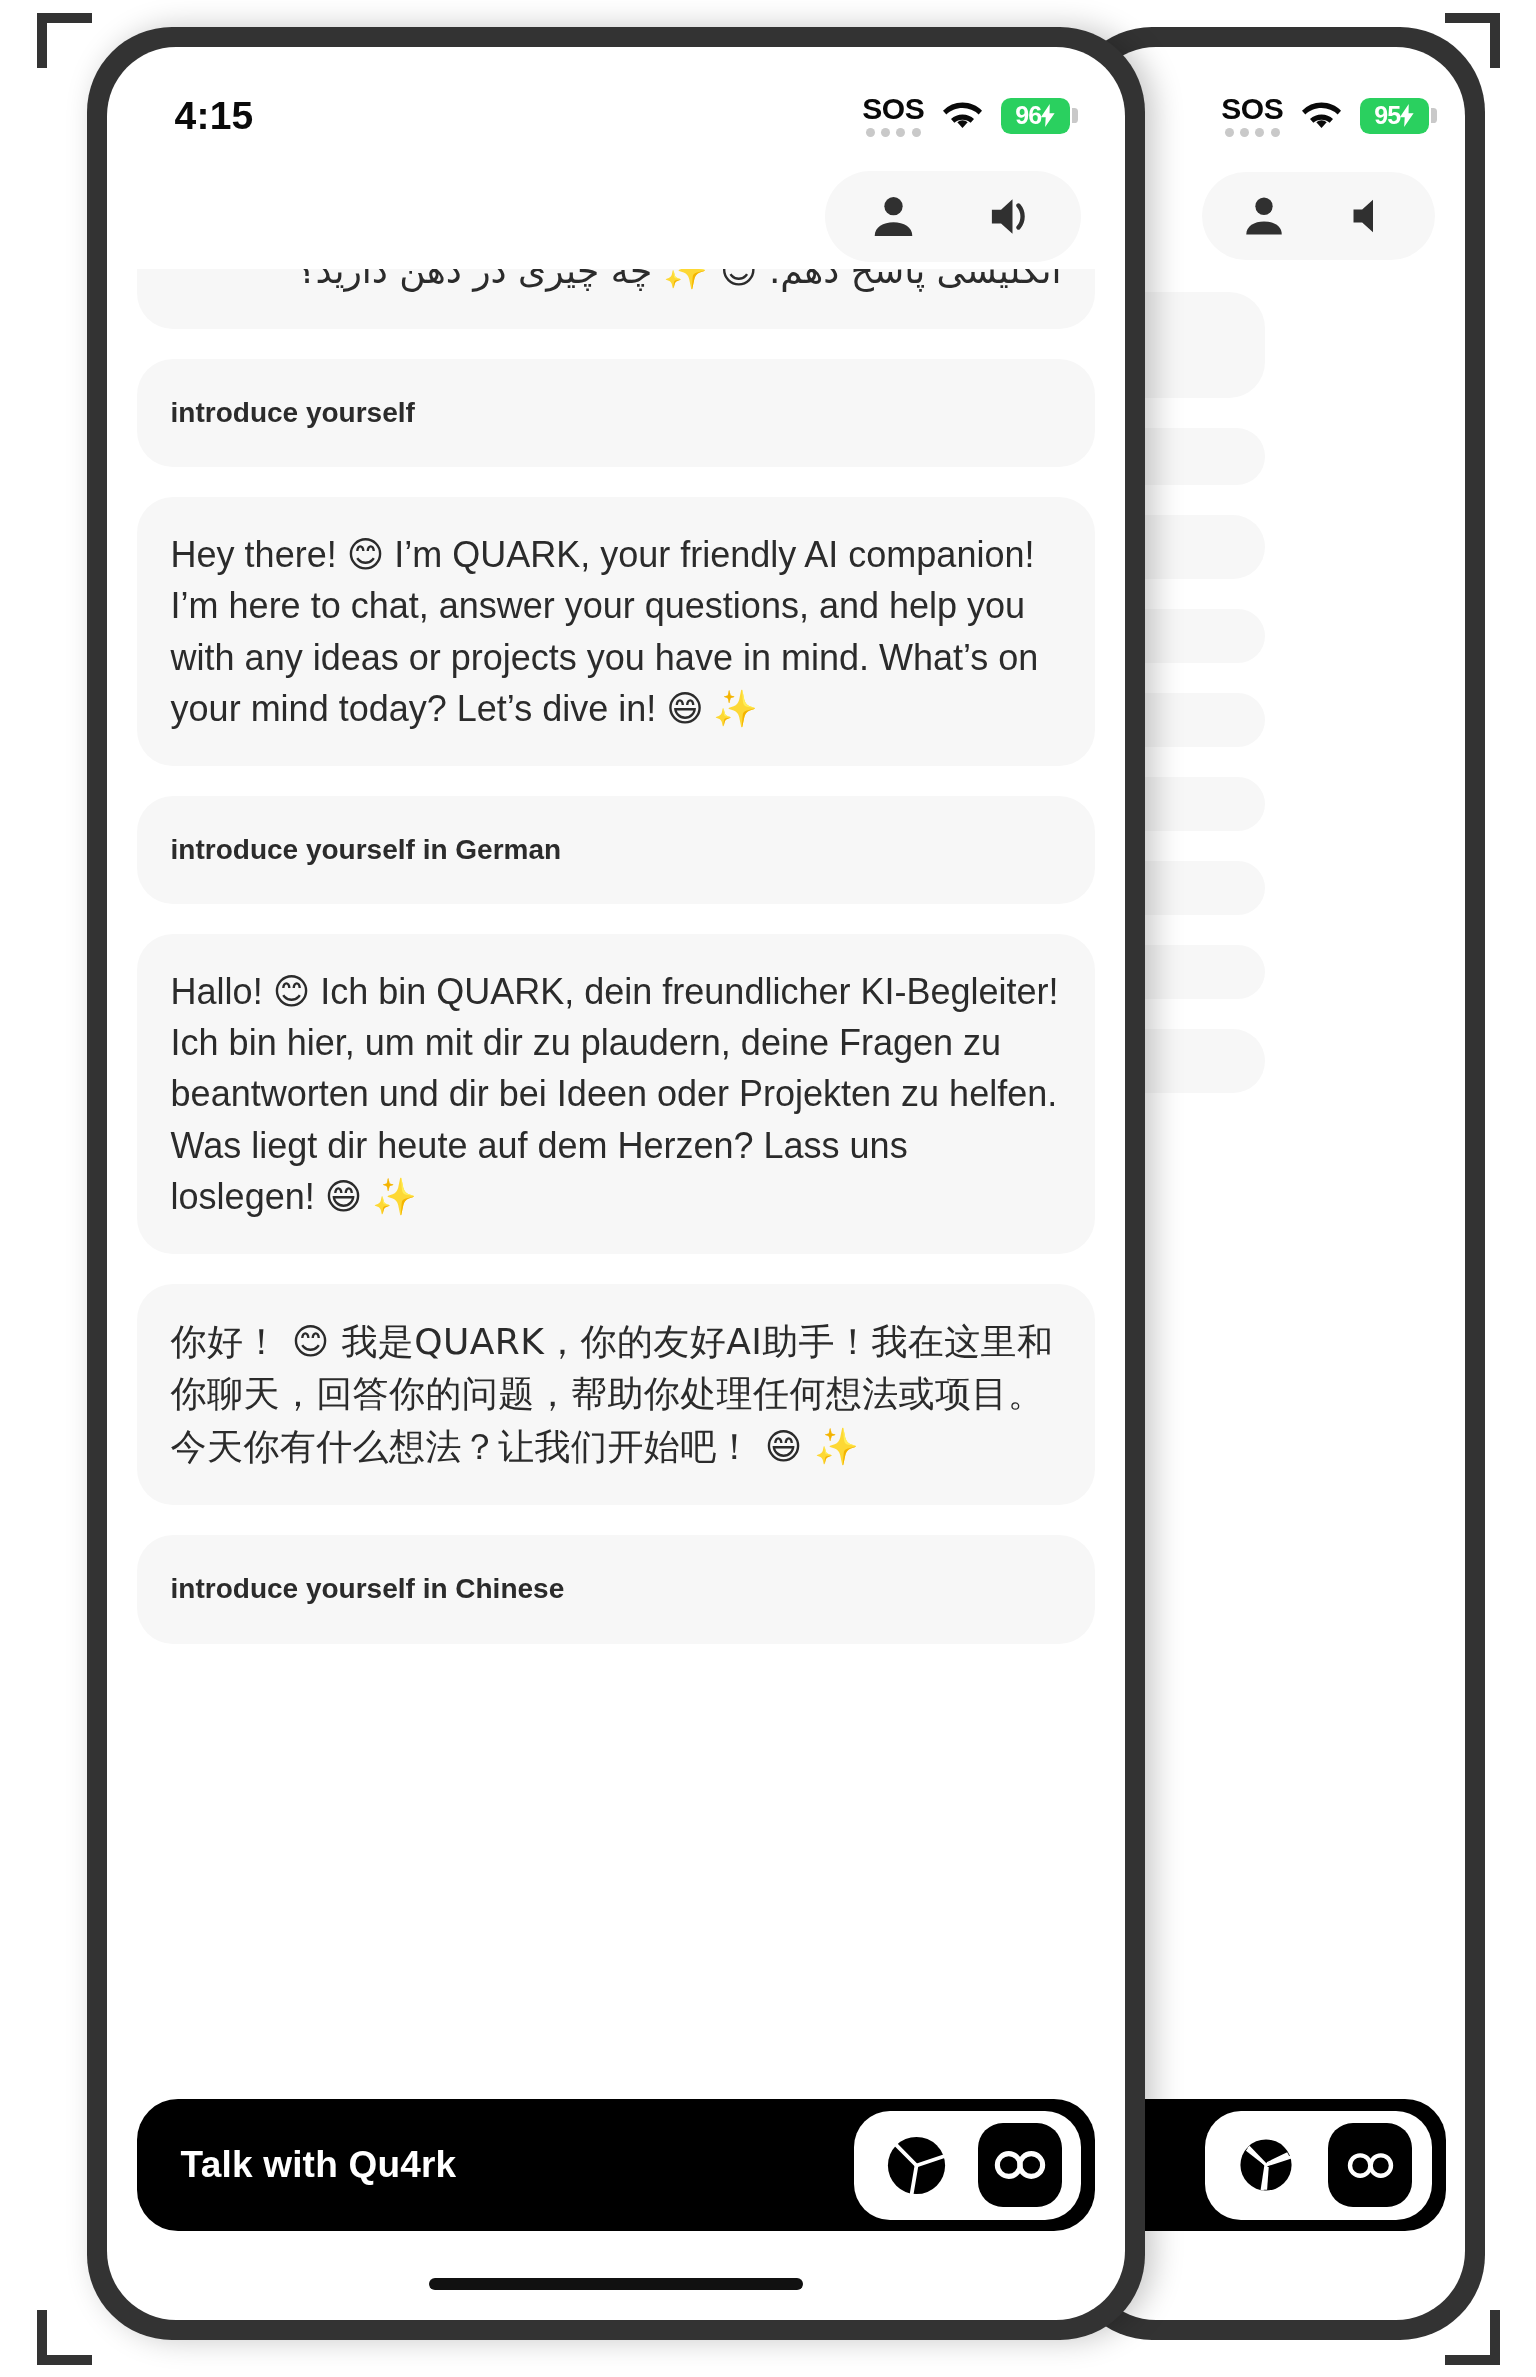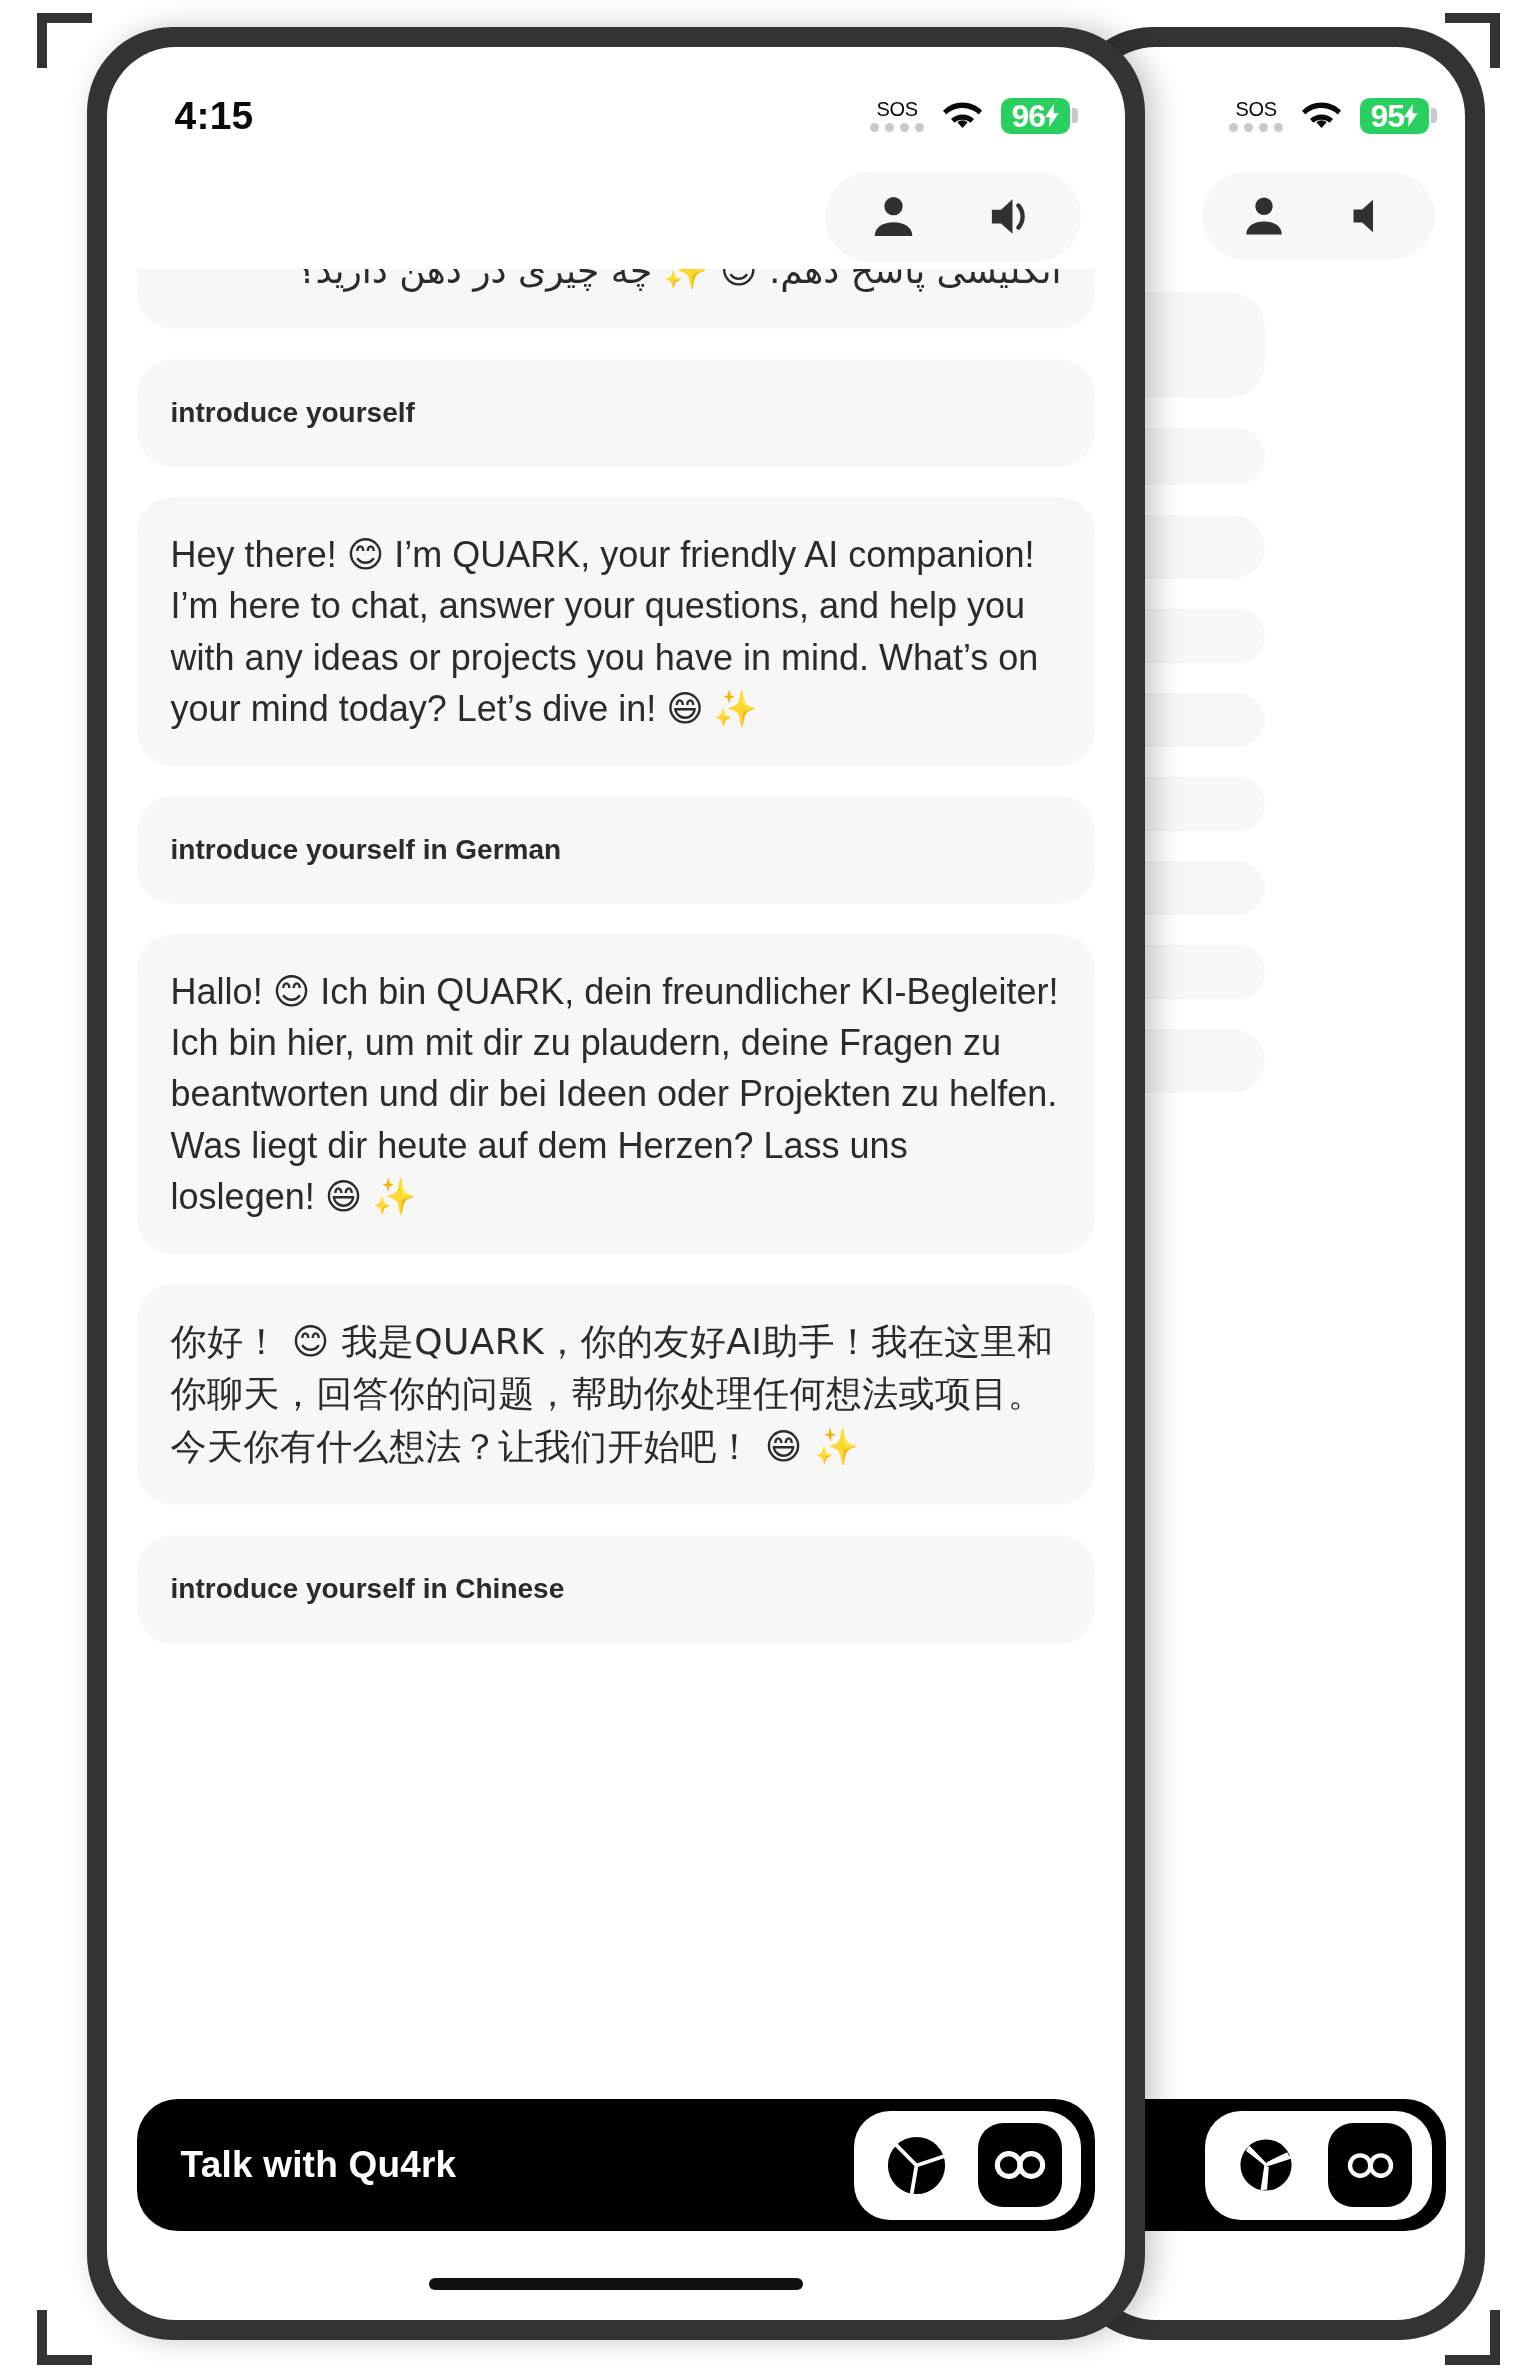--- a/index.html
+++ b/index.html
@@ -89,22 +89,22 @@
     color: #0a0a0a;
     letter-spacing: 0.2px;
   }
   .status-right {
     display: flex;
     align-items: center;
     gap: 18px;
   }
   .sos-wrap { display:flex; flex-direction:column; align-items:center; gap:4.4px; }
   .sos-text {
-    font-size: 20px;
-    font-weight: 400;
+    font-size: 30px;
+    font-weight: 700;
     color: #0a0a0a;
     letter-spacing: -0.4px;
     line-height: 1;
   }
   .sos-dots { display:flex; gap:6.2px; }
   .sos-dots i { width:9px; height:9px; border-radius:50%; background:#c9c9c9; display:block; }
   .wifi-icon { width: 41px; height: 30px; display:block; }
   .battery {
     position: relative;
     display: flex;
@@ -120,21 +120,21 @@
     content: "";
     position: absolute;
     right: -8px;
     top: 10.7px;
     width: 6.2px;
     height: 14.2px;
     background: #c9c9c9;
     border-radius: 0 3.6px 3.6px 0;
   }
   .battery-num {
-    font-size: 32px;
+    font-size: 25px;
     font-weight: 800;
     color: #ffffff;
     letter-spacing: -0.9px;
     line-height: 1;
   }
   .bolt { width: 16px; height: 23px; margin-left: -0.9px; }
 
   
   .appbar {
     position: absolute;

